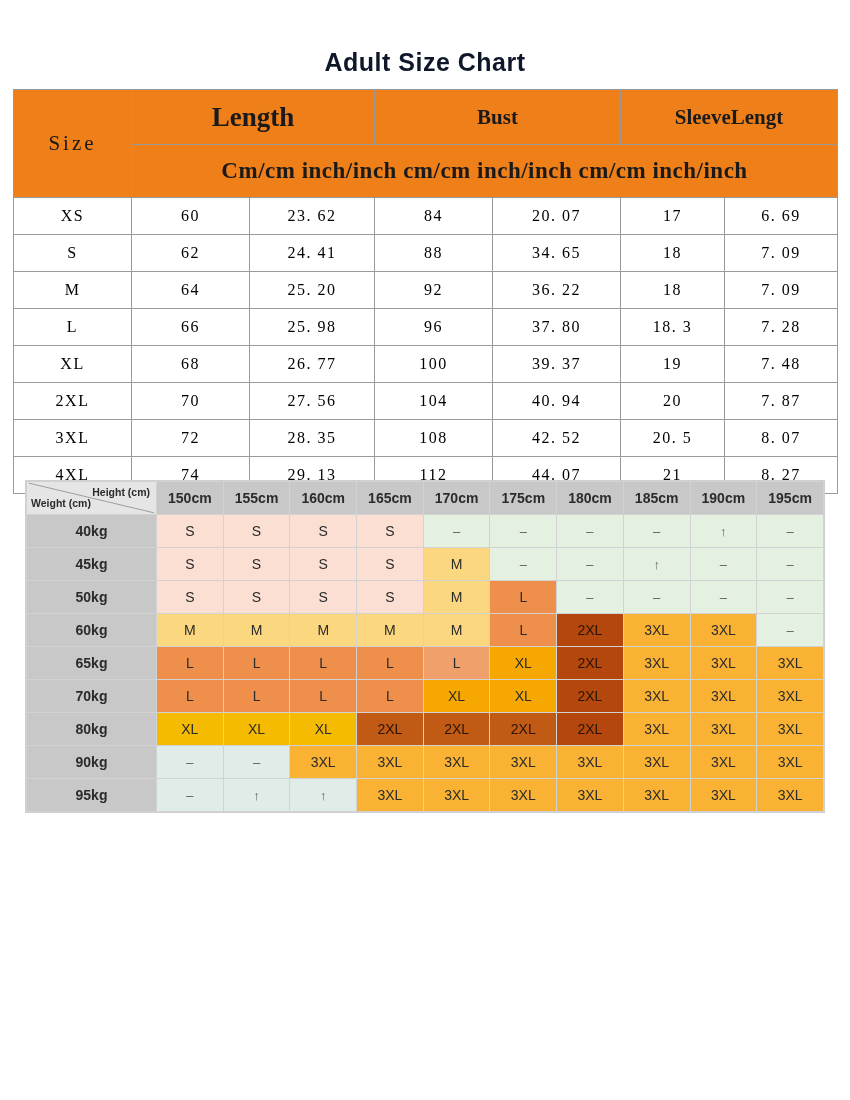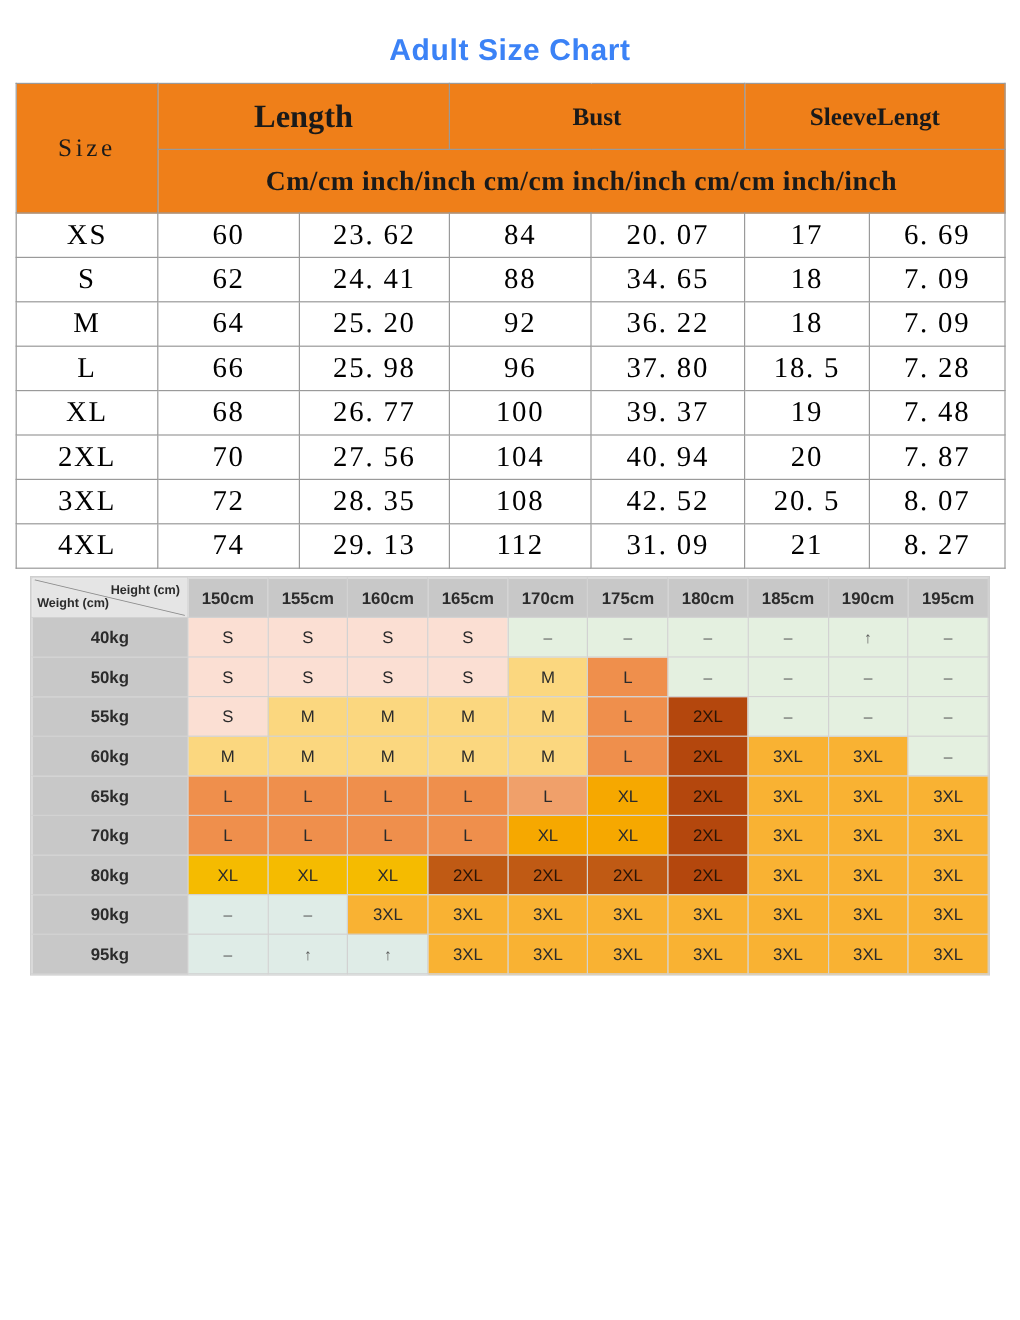--- a/index.html
+++ b/index.html
@@ -24,21 +24,22 @@
     width: 850px;
   }
   .adult-title {
     text-align: center;
     font-family: "Liberation Sans", sans-serif;
     font-weight: bold;
     font-size: 25px;
     letter-spacing: 0.5px;
     padding-top: 28px;
     padding-bottom: 12px;
-    color: #3b82f6;
+    color: #0f172a;
+    margin-top: 20px;
   }
   table.size-table {
     border-collapse: collapse;
     width: 824px;
     margin: 0 13px;
     table-layout: fixed;
   }
   table.size-table td, table.size-table th {
     border: 1px solid #9a9a9a;
     text-align: center;
@@ -67,21 +68,21 @@
     font-size: 21px;
   }
   .cell-units {
     font-family: "Liberation Sans", sans-serif;
     font-weight: bold;
     font-size: 23px;
     height: 50px;
     letter-spacing: 0.5px;
   }
   .data-row td {
-    font-size: 24px;
+    font-size: 16px;
     height: 34px;
     letter-spacing: 1.5px;
     font-family: "Liberation Serif", serif;
   }
 
   
   .bottom-wrap {
     position: absolute;
     left: 25px;
     top: 480px;
@@ -210,21 +211,21 @@
         <td>36. 22</td>
         <td>18</td>
         <td>7. 09</td>
       </tr>
       <tr class="data-row">
         <td>L</td>
         <td>66</td>
         <td>25. 98</td>
         <td>96</td>
         <td>37. 80</td>
-        <td>18. 5</td>
+        <td>18. 3</td>
         <td>7. 28</td>
       </tr>
       <tr class="data-row">
         <td>XL</td>
         <td>68</td>
         <td>26. 77</td>
         <td>100</td>
         <td>39. 37</td>
         <td>19</td>
         <td>7. 48</td>
@@ -245,21 +246,21 @@
         <td>108</td>
         <td>42. 52</td>
         <td>20. 5</td>
         <td>8. 07</td>
       </tr>
       <tr class="data-row">
         <td>4XL</td>
         <td>74</td>
         <td>29. 13</td>
         <td>112</td>
-        <td>31. 09</td>
+        <td>44. 07</td>
         <td>21</td>
         <td>8. 27</td>
       </tr>
     </tbody>
   </table>
 </div>
 
 <div class="bottom-wrap">
   <table class="rec-table" id="rec-table">
     <colgroup>
@@ -304,41 +305,41 @@
           <td style="background: rgb(251, 223, 211);">S</td>
           <td style="background: rgb(251, 223, 211);">S</td>
           <td style="background: rgb(228, 240, 224); color: rgb(91, 91, 91); font-size: 13px;">–</td>
           <td style="background: rgb(228, 240, 224); color: rgb(91, 91, 91); font-size: 13px;">–</td>
           <td style="background: rgb(228, 240, 224); color: rgb(91, 91, 91); font-size: 13px;">–</td>
           <td style="background: rgb(228, 240, 224); color: rgb(91, 91, 91); font-size: 13px;">–</td>
           <td style="background: rgb(228, 240, 224); color: rgb(91, 91, 91); font-size: 13px;">↑</td>
           <td style="background: rgb(228, 240, 224); color: rgb(91, 91, 91); font-size: 13px;">–</td>
         </tr>
         <tr>
+          <td class="row-head">45kg</td>
+          <td style="background: rgb(251, 223, 211);">S</td>
+          <td style="background: rgb(251, 223, 211);">S</td>
+          <td style="background: rgb(251, 223, 211);">S</td>
+          <td style="background: rgb(251, 223, 211);">S</td>
+          <td style="background: rgb(251, 215, 127);">M</td>
+          <td style="background: rgb(228, 240, 224); color: rgb(91, 91, 91); font-size: 13px;">–</td>
+          <td style="background: rgb(228, 240, 224); color: rgb(91, 91, 91); font-size: 13px;">–</td>
+          <td style="background: rgb(228, 240, 224); color: rgb(91, 91, 91); font-size: 13px;">↑</td>
+          <td style="background: rgb(228, 240, 224); color: rgb(91, 91, 91); font-size: 13px;">–</td>
+          <td style="background: rgb(228, 240, 224); color: rgb(91, 91, 91); font-size: 13px;">–</td>
+        </tr>
+        <tr>
           <td class="row-head">50kg</td>
           <td style="background: rgb(251, 223, 211);">S</td>
           <td style="background: rgb(251, 223, 211);">S</td>
           <td style="background: rgb(251, 223, 211);">S</td>
           <td style="background: rgb(251, 223, 211);">S</td>
           <td style="background: rgb(251, 215, 127);">M</td>
           <td style="background: rgb(239, 143, 76);">L</td>
           <td style="background: rgb(228, 240, 224); color: rgb(91, 91, 91); font-size: 13px;">–</td>
-          <td style="background: rgb(228, 240, 224); color: rgb(91, 91, 91); font-size: 13px;">–</td>
-          <td style="background: rgb(228, 240, 224); color: rgb(91, 91, 91); font-size: 13px;">–</td>
-          <td style="background: rgb(228, 240, 224); color: rgb(91, 91, 91); font-size: 13px;">–</td>
-        </tr>
-        <tr>
-          <td class="row-head">55kg</td>
-          <td style="background: rgb(251, 223, 211);">S</td>
-          <td style="background: rgb(251, 215, 127);">M</td>
-          <td style="background: rgb(251, 215, 127);">M</td>
-          <td style="background: rgb(251, 215, 127);">M</td>
-          <td style="background: rgb(251, 215, 127);">M</td>
-          <td style="background: rgb(239, 143, 76);">L</td>
-          <td style="background: rgb(180, 71, 13); color: rgb(42, 20, 5);">2XL</td>
           <td style="background: rgb(228, 240, 224); color: rgb(91, 91, 91); font-size: 13px;">–</td>
           <td style="background: rgb(228, 240, 224); color: rgb(91, 91, 91); font-size: 13px;">–</td>
           <td style="background: rgb(228, 240, 224); color: rgb(91, 91, 91); font-size: 13px;">–</td>
         </tr>
         <tr>
           <td class="row-head">60kg</td>
           <td style="background: rgb(251, 215, 127);">M</td>
           <td style="background: rgb(251, 215, 127);">M</td>
           <td style="background: rgb(251, 215, 127);">M</td>
           <td style="background: rgb(251, 215, 127);">M</td>

